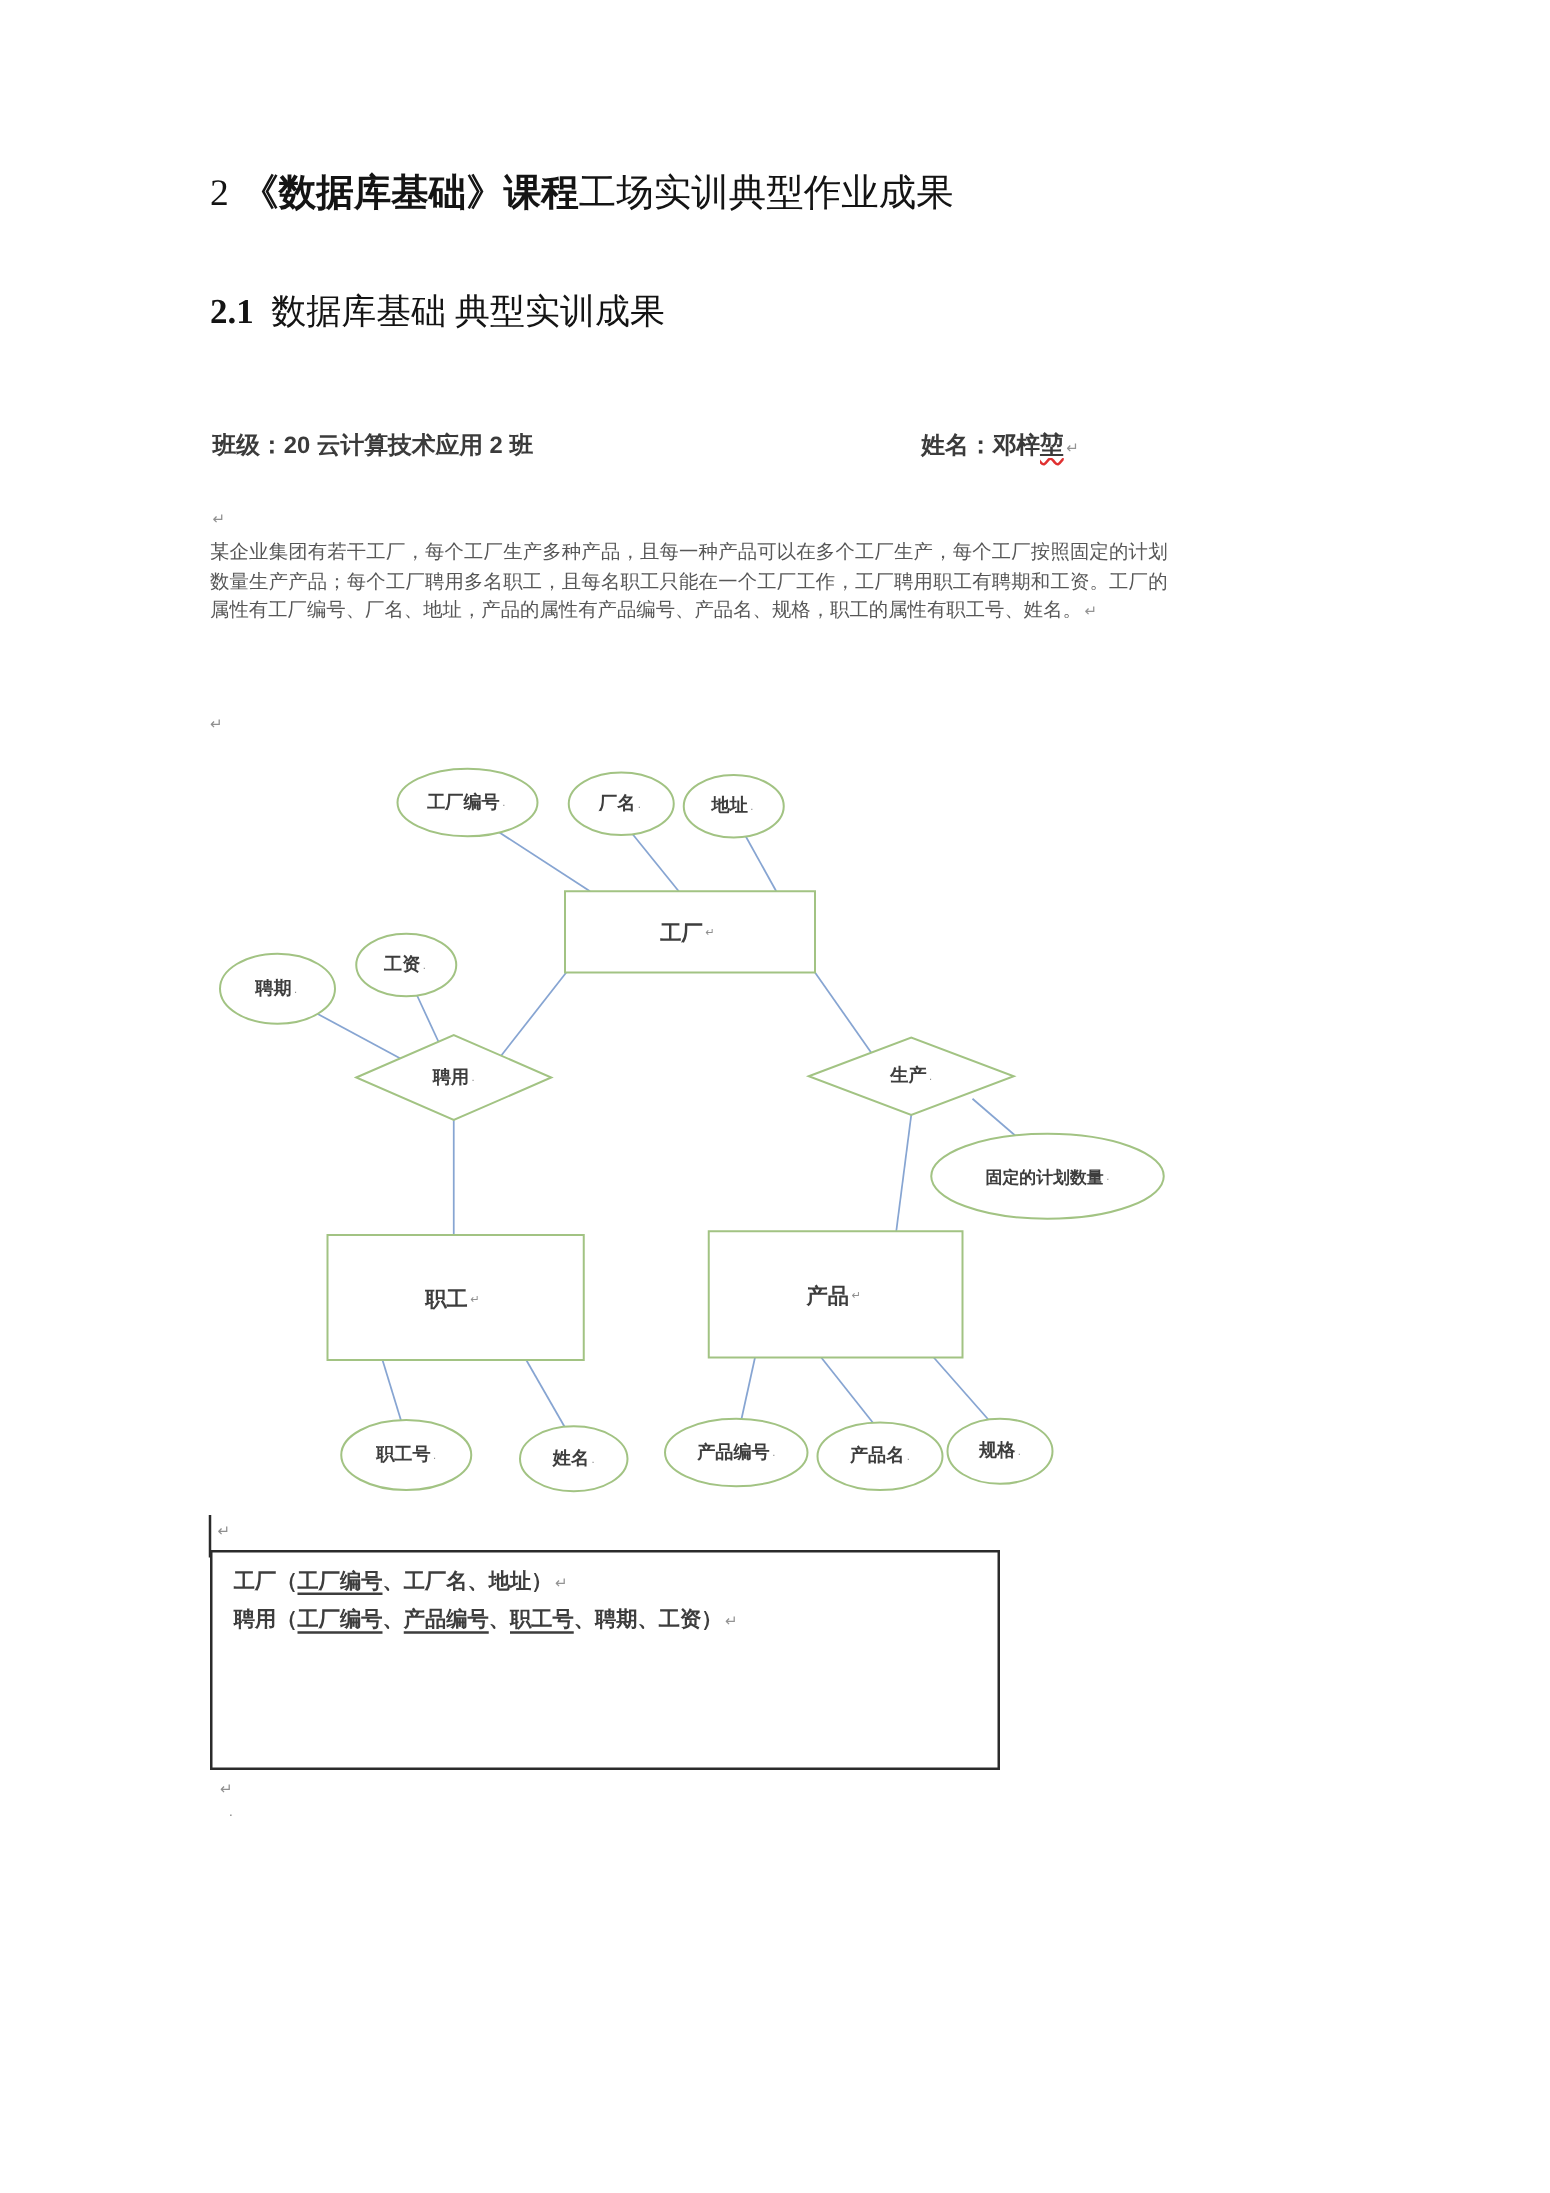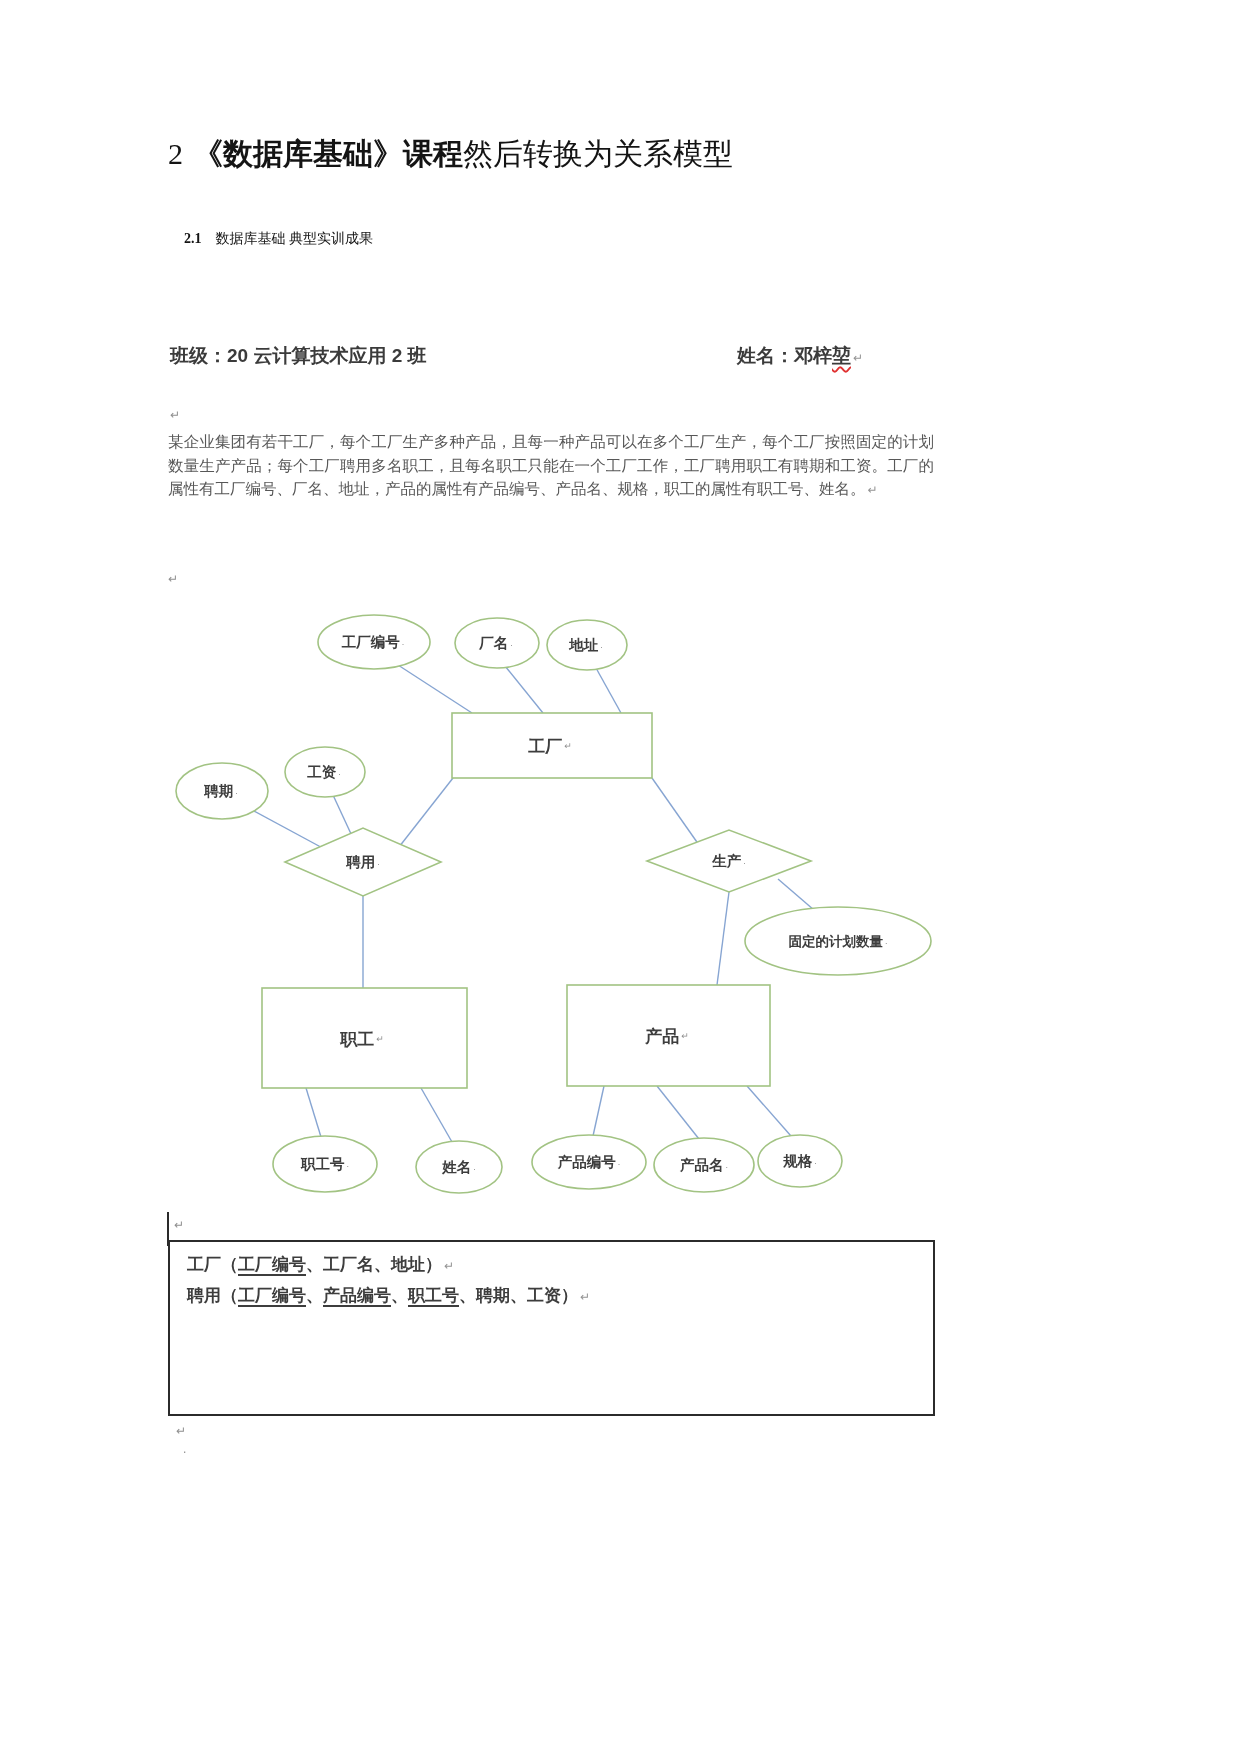--- a/index.html
+++ b/index.html
@@ -6,21 +6,21 @@
   .page{position:relative;width:1240px;height:1754px;background:#fff;overflow:hidden;
         font-family:"Liberation Sans",sans-serif;color:#222;}
   .abs{position:absolute;}
 
   
   .title{left:168px;top:134px;font-size:30px;color:#141414;white-space:nowrap;}
   .title .t-num{font-family:"Liberation Serif",serif;font-weight:400;margin-right:10px;}
   .title .t-bold{font-weight:700;font-family:"Liberation Sans",sans-serif;}
   .title .t-rest{font-family:"Liberation Serif",serif;font-weight:400;}
 
-  .section{left:184px;top:230px;font-size:14px;font-family:"Liberation Serif",serif;color:#141414;white-space:nowrap;}
+  .section{left:168px;top:230px;font-size:28px;font-family:"Liberation Serif",serif;color:#141414;white-space:nowrap;}
   .section .s-num{font-weight:700;margin-right:14px;}
 
   
   .classline{left:170px;top:343px;width:766px;height:26px;font-size:19px;font-weight:700;color:#3b3b3b;}
   .classline .namepos{position:absolute;left:567px;top:0;white-space:nowrap;text-align:right;}
   .wavy{text-decoration:underline;text-decoration-style:wavy;text-decoration-color:#e03131;
         text-decoration-thickness:2px;text-underline-offset:4px;}
 
   
   .ret{font-size:12px;color:#949494;font-weight:400;margin-left:2px;}
@@ -39,34 +39,34 @@
   .alabel{font-size:14.5px;}
   .alabel-sm{font-size:13.5px;}
   .elabel{font-size:17px;}
   .rlabel{font-size:14.5px;}
   .ret-t{font-size:9px;fill:#8f8f8f;font-weight:400;}
 
   
   .cursor{left:167px;top:1212px;width:2px;height:34px;background:#2a2a2a;}
 
   
-  .schema{left:168px;top:1240px;width:767px;height:176px;border:2px solid #2b2b2b;
+  .schema{left:168px;top:1240px;width:632px;height:176px;border:2px solid #2b2b2b;
           box-sizing:border-box;padding:8px 0 0 17px;}
   .schema-line{font-size:17px;font-weight:700;color:#3d3d3d;line-height:30px;white-space:nowrap;}
   .u{text-decoration:underline;text-decoration-thickness:1.5px;text-underline-offset:4px;}
 
   .dot{position:absolute;font-size:12px;color:#8f8f8f;}
 </style>
 </head>
 <body>
 
 <div class="page">
 
   <h1 class="abs title" style="margin:0;font-weight:400;">
-    <span class="t-num">2</span><span class="t-bold">《数据库基础》课程</span><span class="t-rest">然后转换为关系模型</span>
+    <span class="t-num">2</span><span class="t-bold">《数据库基础》课程</span><span class="t-rest">工场实训典型作业成果</span>
   </h1>
 
   <h2 class="abs section" style="margin:0;font-weight:400;">
     <span class="s-num">2.1</span><span>数据库基础 典型实训成果</span>
   </h2>
 
   <div class="abs classline">
     <span>班级：20 云计算技术应用 2 班</span>
     <span class="namepos">
       <span>姓名：邓梓</span><span class="wavy">堃</span><span class="ret">↵</span>

